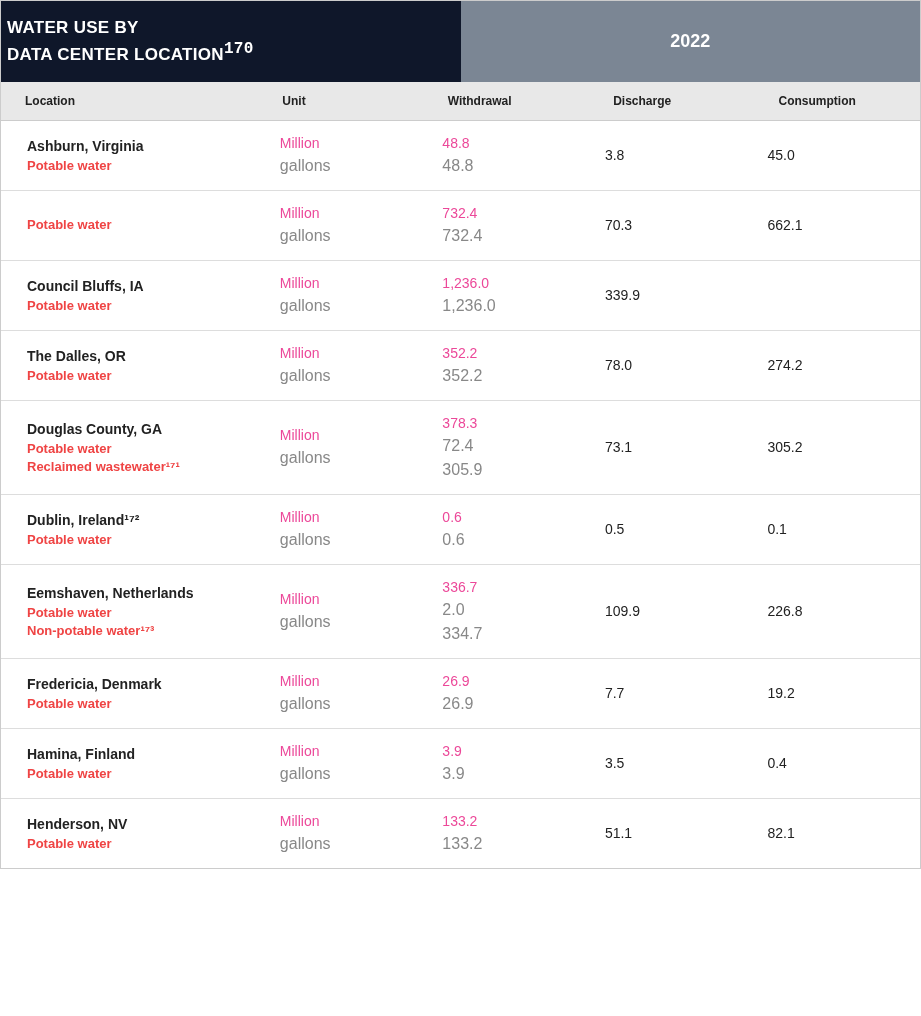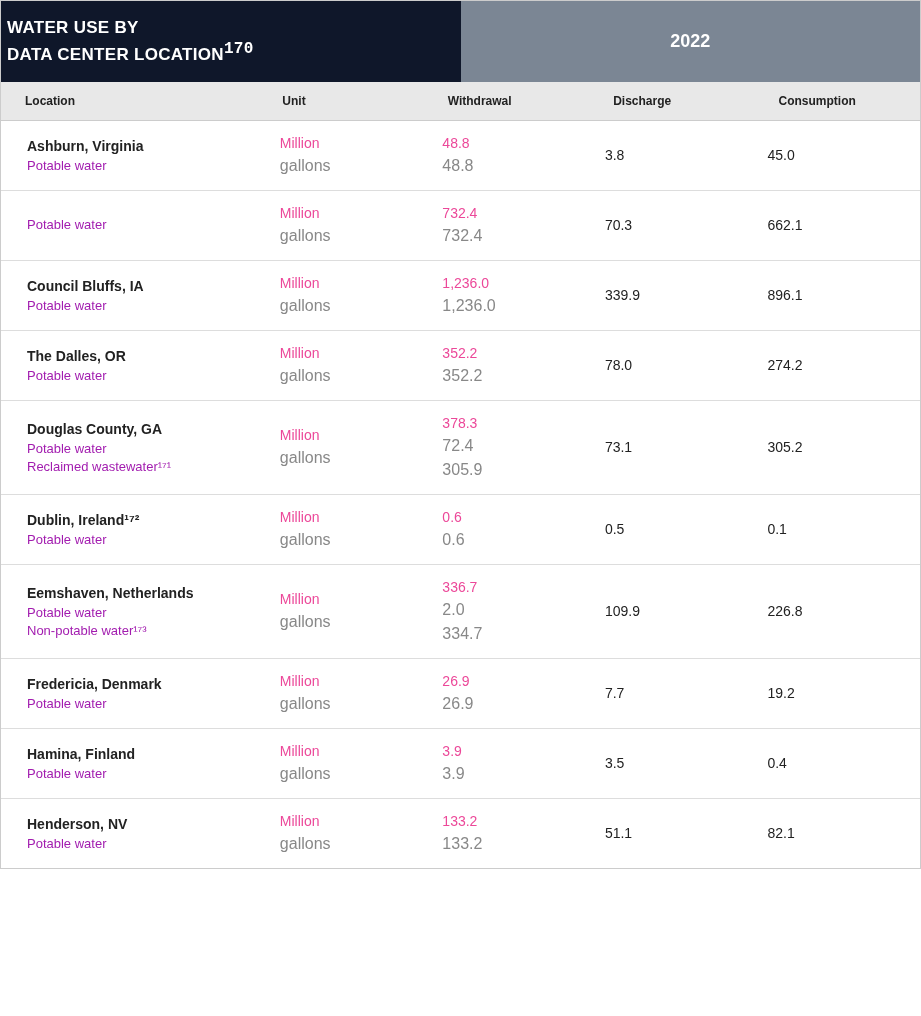--- a/index.html
+++ b/index.html
@@ -88,23 +88,24 @@
 
     .location-name {
       font-size: 14px;
       font-weight: 600;
       color: #222;
       display: block;
     }
 
     .location-sub {
       font-size: 13px;
-      color: #a21caf;
+      color: #ef4444;
       display: block;
       line-height: 1.4;
+      font-weight: bold;
     }
 
     .withdrawal-main {
       font-size: 14px;
       color: #ec4899;
       display: block;
     }
 
     .withdrawal-sub {
       font-size: 16px;
@@ -181,21 +182,20 @@
         </div>
         <div class="cell col-unit">
           <span class="withdrawal-main">Million</span>
           <span class="withdrawal-sub">gallons</span>
         </div>
         <div class="cell col-withdrawal">
           <span class="withdrawal-main">1,236.0</span>
           <span class="withdrawal-sub">1,236.0</span>
         </div>
         <div class="cell col-discharge"><span>339.9</span></div>
-        <div class="cell col-consumption"><span>896.1</span></div>
       </div>
       <div class="data-row">
         <div class="cell col-location">
           <span class="location-name">The Dalles, OR</span>
           <span class="location-sub">Potable water</span>
         </div>
         <div class="cell col-unit">
           <span class="withdrawal-main">Million</span>
           <span class="withdrawal-sub">gallons</span>
         </div>

